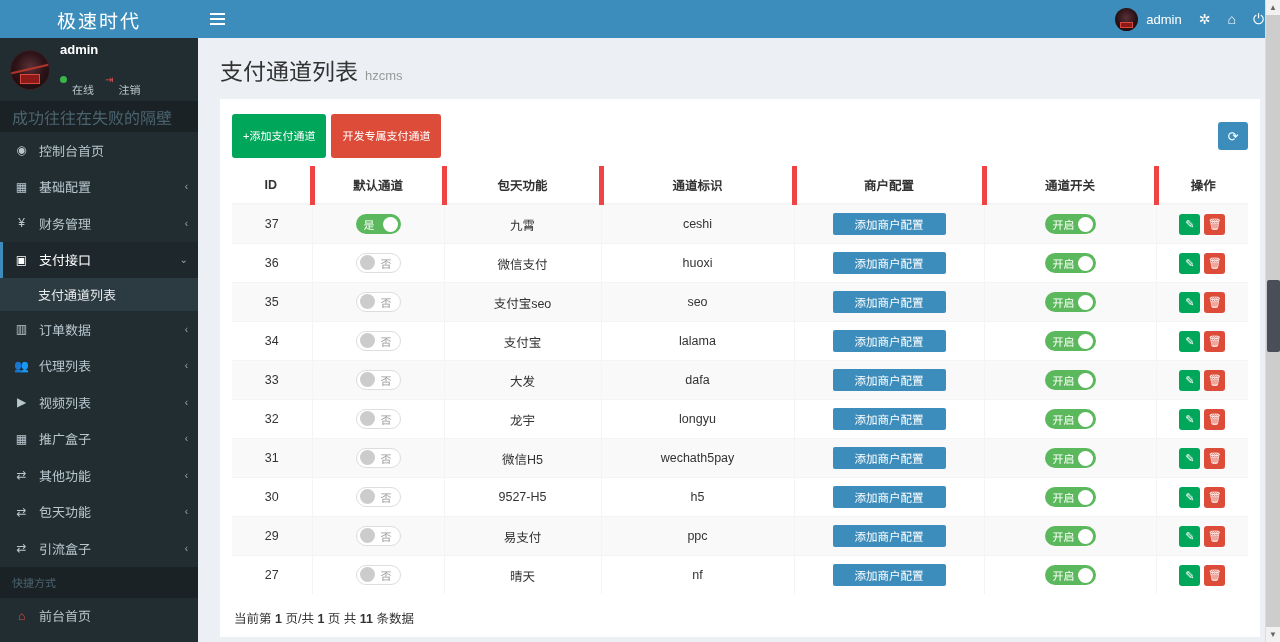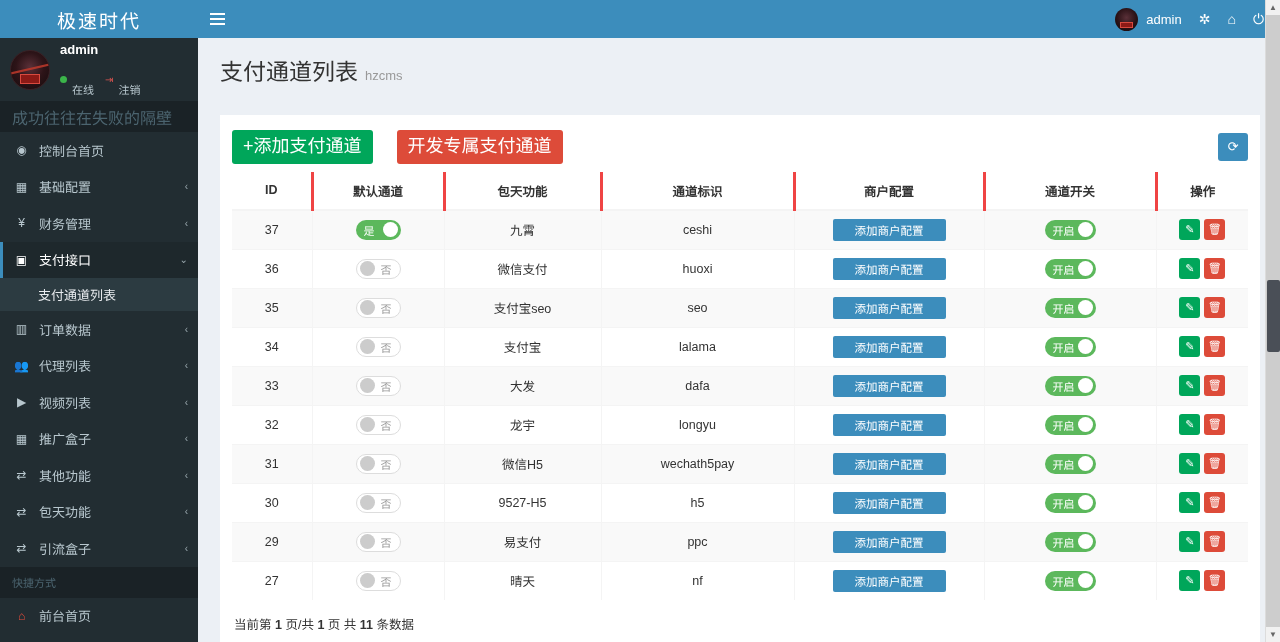--- a/index.html
+++ b/index.html
@@ -77,42 +77,42 @@
     background: radial-gradient(circle at 50% 42%, #5a3038 0%, #2a1216 55%, #120809 100%);
     position: relative; overflow: hidden;
   }
   .nav-avatar:after {
     content: ""; position: absolute; left: 5px; right: 5px; bottom: 3px; height: 4px;
     background: #8d1a16; border: 1px solid #d84a3f;
   }
   .topicon { color: #fff; font-size: 14px; cursor: pointer; line-height: 1; }
 
   .content { padding: 15px 20px 0 22px; flex: 1; overflow: hidden; }
-  .page-title { font-size: 23px; color: #333; font-weight: normal; margin-bottom: 28px; }
+  .page-title { font-size: 23px; color: #333; font-weight: normal; margin-bottom: 12px; }
   .page-title small { font-size: 13px; color: #999; margin-left: 7px; }
 
   .card { background: #fff; border-top: 3px solid transparent; padding: 12px 12px 0 12px; }
   .toolbar { display: flex; align-items: center; margin-bottom: 8px; }
   .btn {
-    border: none; font-size: 18px; color: #fff; padding: 7px 11px;
+    border: none; font-size: 11px; color: #fff; padding: 16px 11px;
     border-radius: 3px; cursor: pointer; font-family: inherit; line-height: 1.1;
   }
   .btn-green { background: #00a65a; }
-  .btn-red { background: #dd4b39; margin-left: 24px; }
+  .btn-red { background: #dd4b39; margin-left: 5px; }
   .btn-refresh {
     margin-left: auto; background: #3c8dbc; width: 30px; height: 28px;
     display: flex; align-items: center; justify-content: center; border-radius: 3px;
     color: #fff; font-size: 13px; cursor: pointer;
   }
 
   table { width: 100%; border-collapse: collapse; }
   thead th {
     font-size: 12.5px; color: #333; font-weight: bold; text-align: center;
     padding: 9px 4px; border-bottom: 2px solid #f4f4f4;
-    border-left: 3px solid #ef4444;
+    border-left: 5px solid #ef4444;
   }
   thead th:first-child { border-left: none; }
   tbody td {
     font-size: 12.5px; color: #333; text-align: center; padding: 8px 4px;
     border-top: 1px solid #f4f4f4; border-left: 1px solid #f4f4f4; height: 33.5px;
   }
   tbody td:first-child { border-left: none; }
   tbody tr:nth-child(odd) { background: #f9f9f9; }
 
   .toggle {

